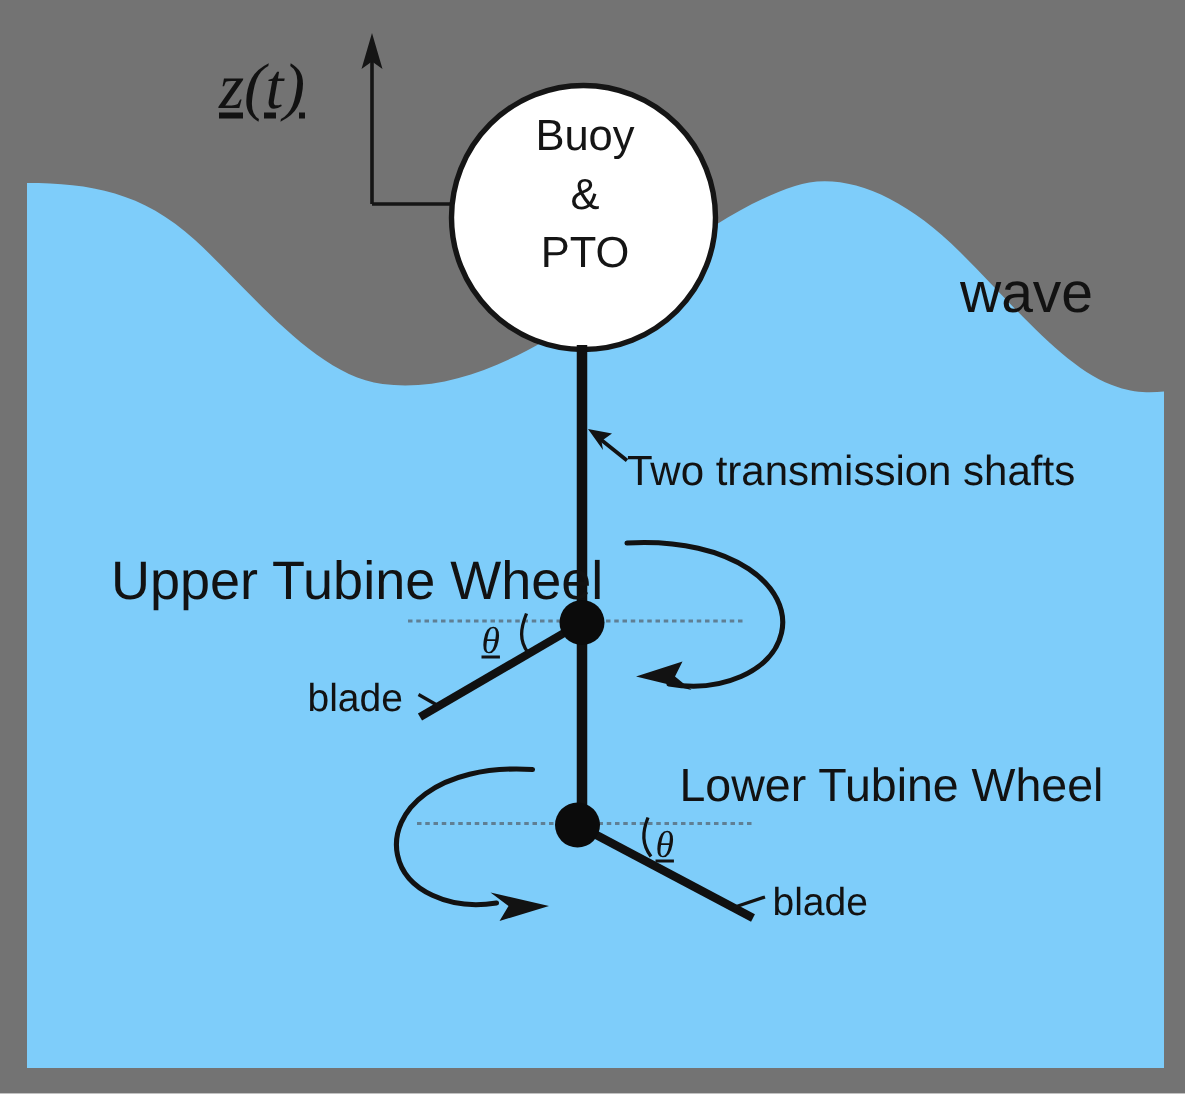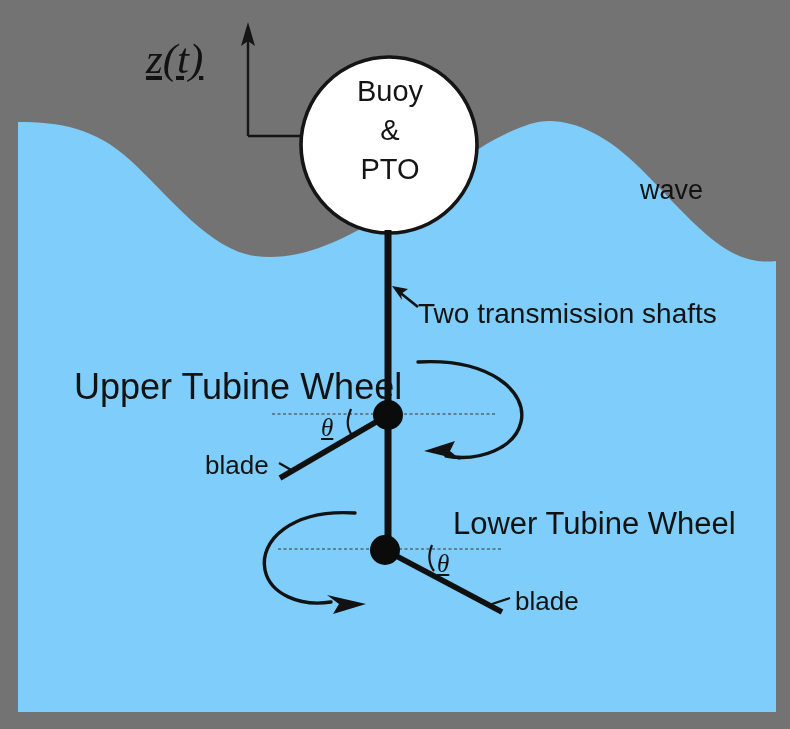--- a/index.html
+++ b/index.html
@@ -37,21 +37,21 @@
     text-decoration: underline;
   }
   #label-zt {
     left: 146px;
     top: 37px;
     font-size: 43px;
   }
   #label-wave {
     left: 640px;
     top: 177px;
-    font-size: 27px;
+    font-size: 38px;
   }
   #label-shafts {
     left: 418px;
     top: 300px;
     font-size: 28px;
     text-align: center;
   }
   #label-upper-wheel {
     left: 74px;
     top: 369px;

